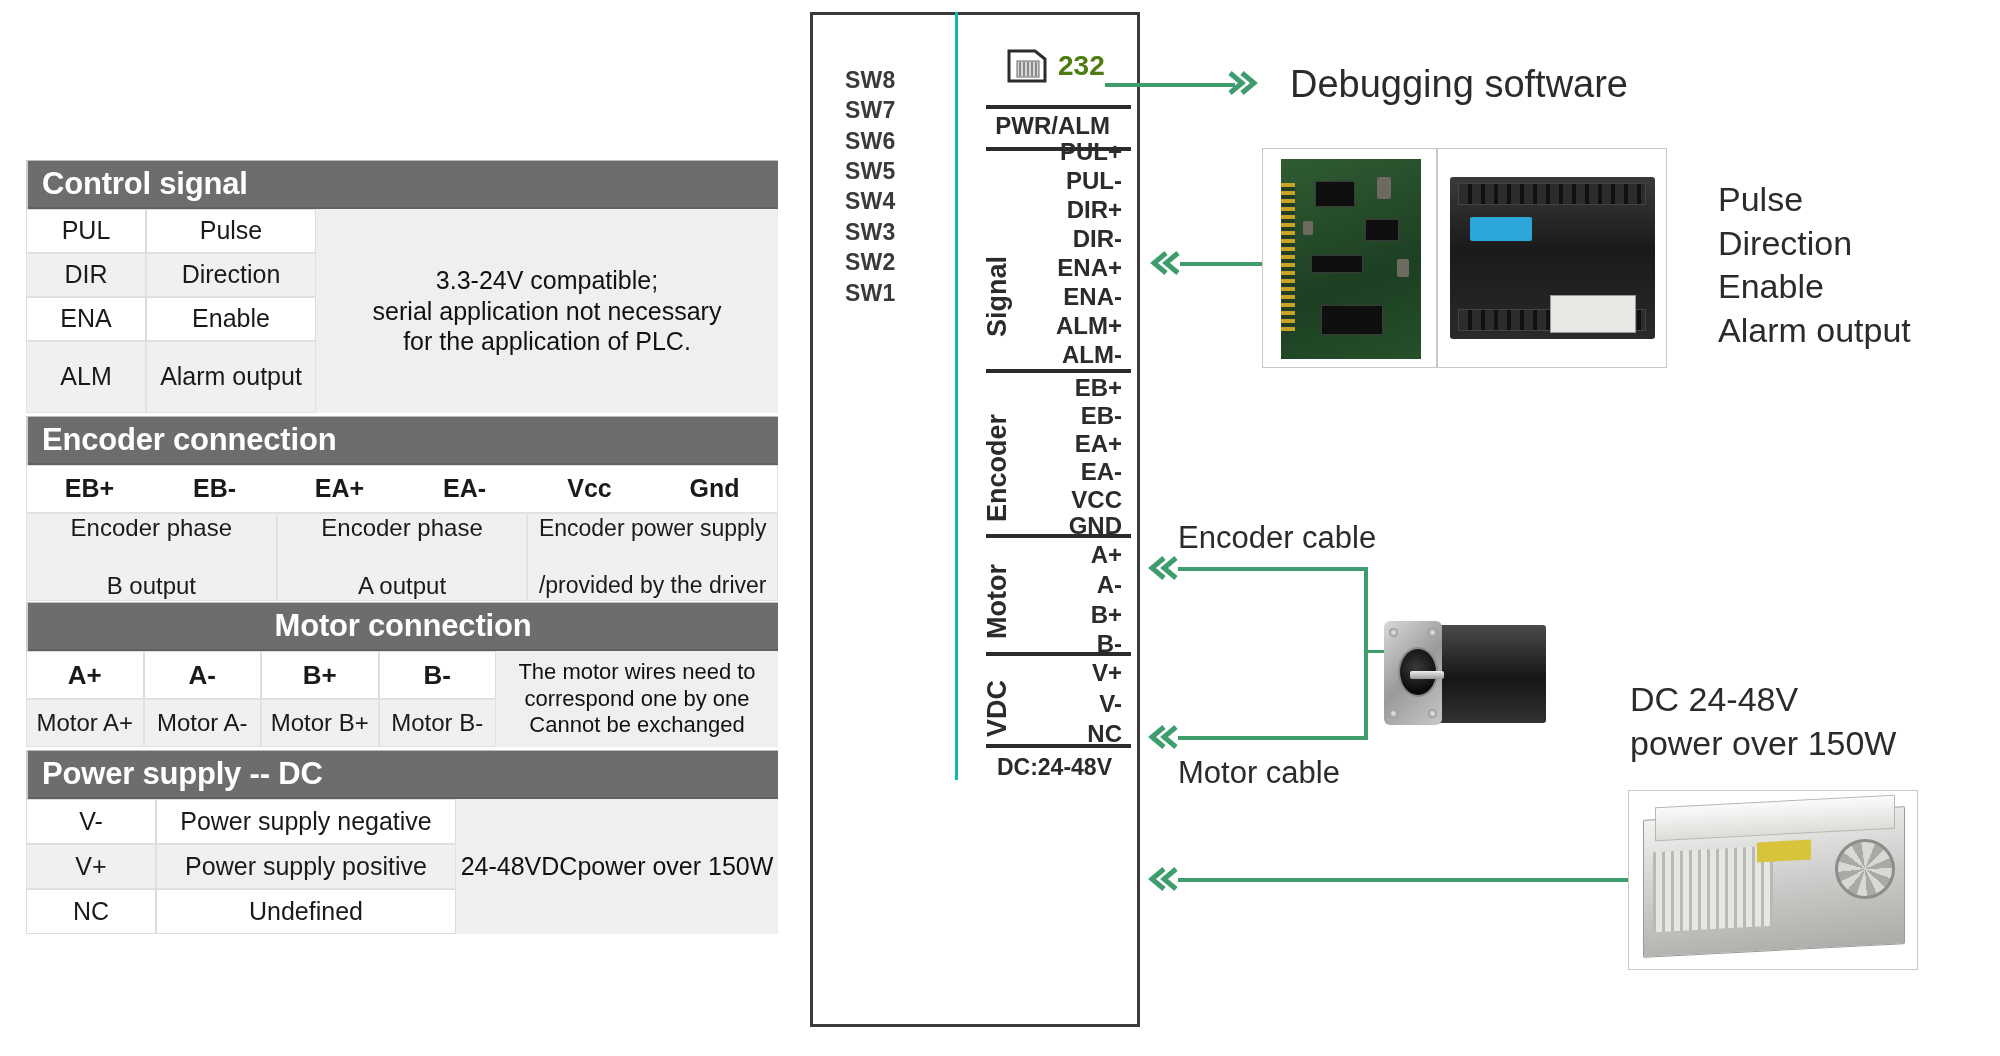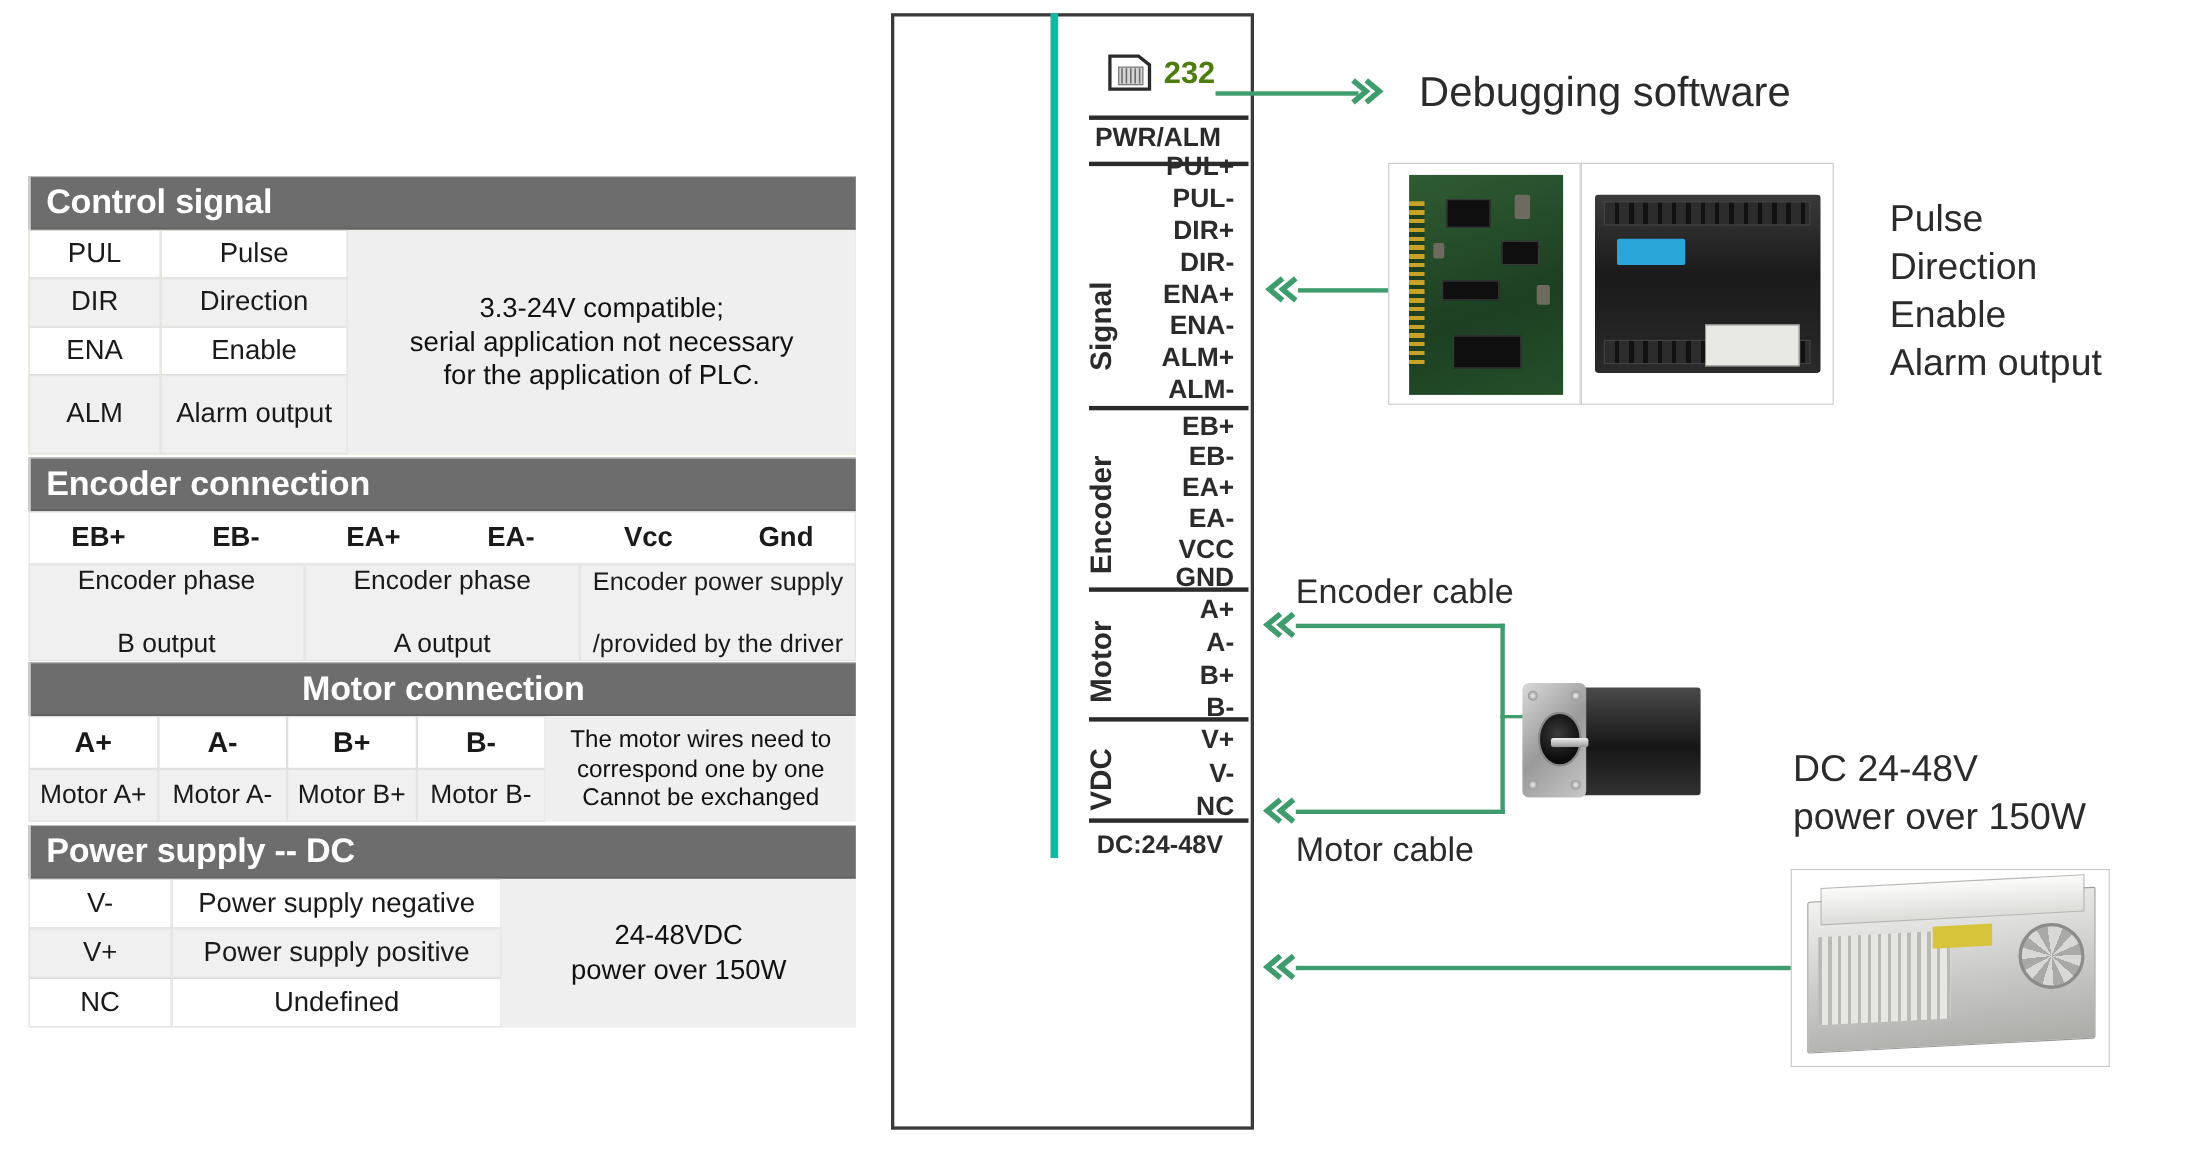--- a/index.html
+++ b/index.html
@@ -82,21 +82,21 @@
     background: #efefef; padding: 0 4px;
   }
 
   
   .pwr-wrap { display: flex; background: #efefef; }
   .pwr-left { width: 430px; }
   .pwr-left .prow { display: flex; height: 45px; }
   .p-key { width: 130px; }
   .p-val { width: 300px; }
   .pwr-right {
-    flex: 1; display: flex; flex-direction: column;
+    flex: 1; display: flex; flex-direction: row;
     align-items: center; justify-content: center;
     font-size: 25px; color: #111; line-height: 1.25;
     background: #efefef;
   }
 
   
   #driver-box {
     position: absolute;
     left: 810px; top: 12px;
     width: 330px; height: 1015px;
@@ -107,21 +107,21 @@
     position: absolute;
     left: 845px; top: 65px;
     font-size: 23px; font-weight: bold;
     color: #3a3a3a; line-height: 1.32;
     letter-spacing: 0.2px;
   }
   #term-col {
     position: absolute;
     left: 955px; top: 12px;
     width: 185px; height: 768px;
-    border-left: 7px solid #14b8a6;
+    border-left: 3px solid #14b8a6;
   }
   .term-label {
     position: absolute;
     right: 18px;
     font-size: 24px;
     font-weight: bold;
     color: #2b2b2b;
     white-space: nowrap;
     text-align: right;
   }
@@ -382,20 +382,30 @@
           <span>24-48VDC</span>
           <span>power over 150W</span>
         </div>
       </div>
     </div>
 
   </div>
 
   <div id="driver-box"></div>
 
+  <div id="sw-list">
+    <div>SW8</div>
+    <div>SW7</div>
+    <div>SW6</div>
+    <div>SW5</div>
+    <div>SW4</div>
+    <div>SW3</div>
+    <div>SW2</div>
+    <div>SW1</div>
+  </div>
 
   <svg id="rj-icon" viewBox="0 0 44 38">
     <path d="M4 4 H30 L40 12 V34 H4 Z" fill="#ffffff" stroke="#2b2b2b" stroke-width="3"></path>
     <rect x="12" y="14" width="22" height="16" fill="#d6d6d6" stroke="#6a6a6a" stroke-width="1"></rect>
     <g stroke="#6a6a6a" stroke-width="1.4">
       <line x1="15" y1="15" x2="15" y2="29"></line>
       <line x1="19" y1="15" x2="19" y2="29"></line>
       <line x1="23" y1="15" x2="23" y2="29"></line>
       <line x1="27" y1="15" x2="27" y2="29"></line>
       <line x1="31" y1="15" x2="31" y2="29"></line>

